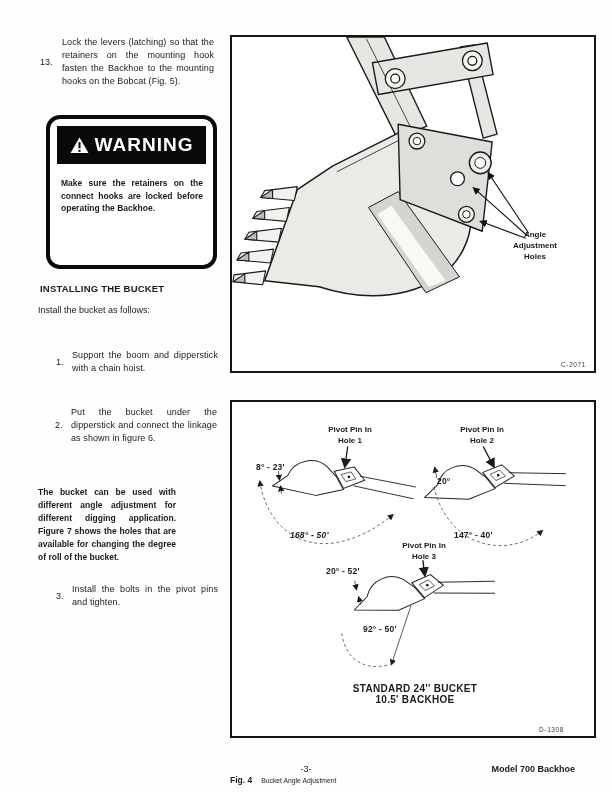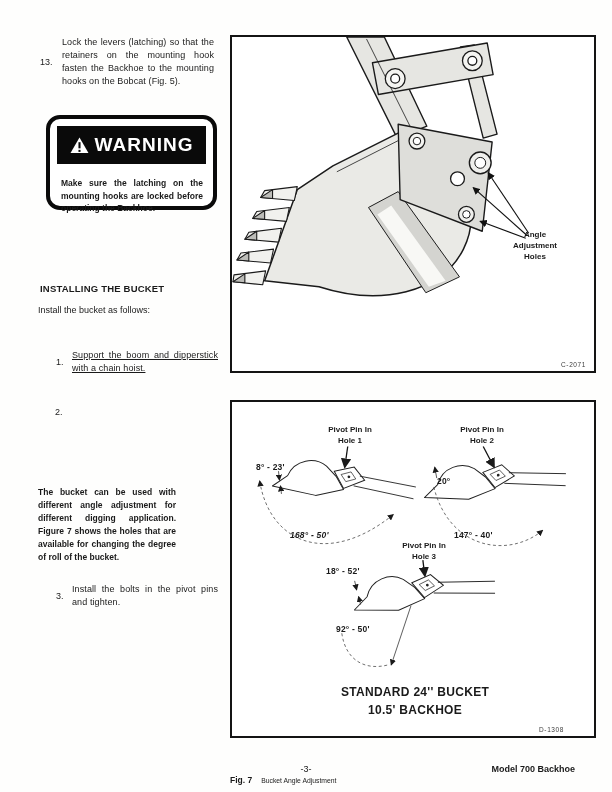--- a/index.html
+++ b/index.html
@@ -5,38 +5,38 @@
   html,body{margin:0;padding:0;background:#888;}
   .page{position:relative;width:612px;height:792px;background:#fefefd;overflow:hidden;
         font-family:"Liberation Sans",sans-serif;color:#1a1a1a;}
   .abs{position:absolute;}
   .step{display:flex;align-items:center;}
   .step .num{width:16px;flex:0 0 auto;font-size:9px;line-height:13px;}
   .step .num13{width:22px;flex:0 0 auto;font-size:9px;line-height:13px;}
   .step .txt{font-size:9px;line-height:13px;text-align:justify;letter-spacing:.1px;}
   .notelbl{width:42px;flex:0 0 auto;font-weight:bold;font-size:8.5px;line-height:13px;}
   .notetxt{font-weight:bold;font-size:8.5px;line-height:13px;text-align:justify;}
-  .warnbox{left:46px;top:115px;width:171px;height:95px;border:4px solid #0a0a0a;
+  .warnbox{left:46px;top:115px;width:171px;height:154px;border:4px solid #0a0a0a;
            border-radius:14px;box-sizing:border-box;background:#fff;}
   .warnhead{margin:7px 7px 0 7px;height:38px;background:#0a0a0a;color:#fff;
             display:flex;align-items:center;justify-content:center;gap:6px;}
   .warnhead .wt{font-weight:bold;font-size:19px;letter-spacing:1px;}
   .warnbody{padding:13px 10px 0 11px;font-weight:bold;font-size:8.5px;line-height:12.5px;text-align:justify;}
   .h1{font-weight:bold;font-size:9.5px;letter-spacing:.2px;}
   .body{font-size:9px;}
   .figbox{width:366px;height:338px;border:2px solid #141414;box-sizing:border-box;background:#fff;}
   .figbox svg{position:absolute;left:0;top:0;width:100%;height:100%;}
   .figcode{position:absolute;font-size:6.5px;color:#3c3c3c;letter-spacing:.6px;}
   .figcap{display:flex;align-items:baseline;gap:9px;}
   .figcap .fl{font-weight:bold;font-size:8.5px;margin-top:32px;}
   .figcap .fc{font-size:6.8px;color:#222;}
   .f7label{position:absolute;font-weight:bold;font-size:8px;line-height:11px;
            text-align:center;white-space:pre-line;}
   .f7angle{position:absolute;font-weight:bold;font-size:8.5px;letter-spacing:.2px;}
-  .spec{position:absolute;font-weight:bold;font-size:12px;line-height:18px;
+  .spec{position:absolute;font-weight:bold;font-size:10px;line-height:11px;
         text-align:center;white-space:pre-line;letter-spacing:.3px;}
   .annot{position:absolute;font-weight:bold;font-size:8px;line-height:11px;
          text-align:center;white-space:pre-line;}
   .foot{font-size:9px;}
   .footb{font-weight:bold;font-size:9px;}
 </style>
 </head>
 <body>
 
 <div class="page">
@@ -48,33 +48,34 @@
 
   <div class="abs warnbox">
     <div class="warnhead">
       <svg width="19" height="17" viewBox="0 0 20 18">
         <path d="M10 0.5 L19.5 17 H0.5 Z" fill="#fff"></path>
         <rect x="8.9" y="5.5" width="2.2" height="6.5" fill="#0a0a0a"></rect>
         <rect x="8.9" y="13.6" width="2.2" height="2.2" fill="#0a0a0a"></rect>
       </svg>
       <span class="wt">WARNING</span>
     </div>
-    <div class="warnbody">Make sure the latching on the mounting hooks are locked before operating the Backhoe.</div>
+    <div class="warnbody">Make sure the retainers on the connect hooks are locked before operating the Backhoe.</div>
   </div>
 
   <div class="abs h1" style="left:40px;top:283px;">INSTALLING THE BUCKET</div>
   <div class="abs body" style="left:38px;top:305px;">Install the bucket as follows:</div>
 
   <div class="abs step" style="left:56px;top:349px;width:162px;">
     <span class="num">1.</span>
-    <div class="txt" style="width:146px;text-decoration:underline;">Support the boom and dipperstick with a chain hoist.</div>
+    <div class="txt" style="width:146px;">Support the boom and dipperstick with a chain hoist.</div>
   </div>
 
   <div class="abs step" style="left:55px;top:406px;width:163px;">
     <span class="num">2.</span>
+    <div class="txt" style="width:146px;">Put the bucket under the dipperstick and connect the linkage as shown in figure 6.</div>
   </div>
 
   <div class="abs step" style="left:38px;top:486px;width:180px;">
     <div class="notetxt" style="width:138px;">The bucket can be used with different angle adjustment for different digging application. Figure 7 shows the holes that are available for changing the degree of roll of the bucket.</div>
   </div>
 
   <div class="abs step" style="left:56px;top:583px;width:162px;">
     <span class="num">3.</span>
     <div class="txt" style="width:146px;">Install the bolts in the pivot pins and tighten.</div>
   </div>
@@ -190,27 +191,27 @@
     <div class="f7label" style="left:70px;top:22px;width:96px;">Pivot Pin In
 Hole 1</div>
     <div class="f7label" style="left:202px;top:22px;width:96px;">Pivot Pin In
 Hole 2</div>
     <div class="f7label" style="left:144px;top:138px;width:96px;">Pivot Pin In
 Hole 3</div>
     <div class="f7angle" style="left:24px;top:60px;">8° - 23'</div>
     <div class="f7angle" style="left:58px;top:128px;font-style:italic;">168° - 50'</div>
     <div class="f7angle" style="left:205px;top:74px;">20°</div>
     <div class="f7angle" style="left:222px;top:128px;">147° - 40'</div>
-    <div class="f7angle" style="left:94px;top:164px;">18° - 52'</div>
-    <div class="f7angle" style="left:104px;top:222px;">92° - 50'</div>
+    <div class="f7angle" style="left:94px;top:164px;">20° - 52'</div>
+    <div class="f7angle" style="left:131px;top:222px;">92° - 50'</div>
     <div class="spec" style="left:85px;top:281px;width:196px;">STANDARD 24'' BUCKET
 10.5' BACKHOE</div>
     <div class="figcode" style="right:30px;bottom:3px;">D-1308</div>
   </div>
   <div class="abs figcap" style="left:230px;top:743px;">
-    <span class="fl">Fig. 7</span>
+    <span class="fl">Fig. 4</span>
     <span class="fc">Bucket Angle Adjustment</span>
   </div>
 
   <div class="abs foot" style="left:0;right:0;top:764px;text-align:center;">-3-</div>
   <div class="abs footb" style="right:37px;top:764px;">Model 700 Backhoe</div>
 
 </div>
 
 </body></html>

